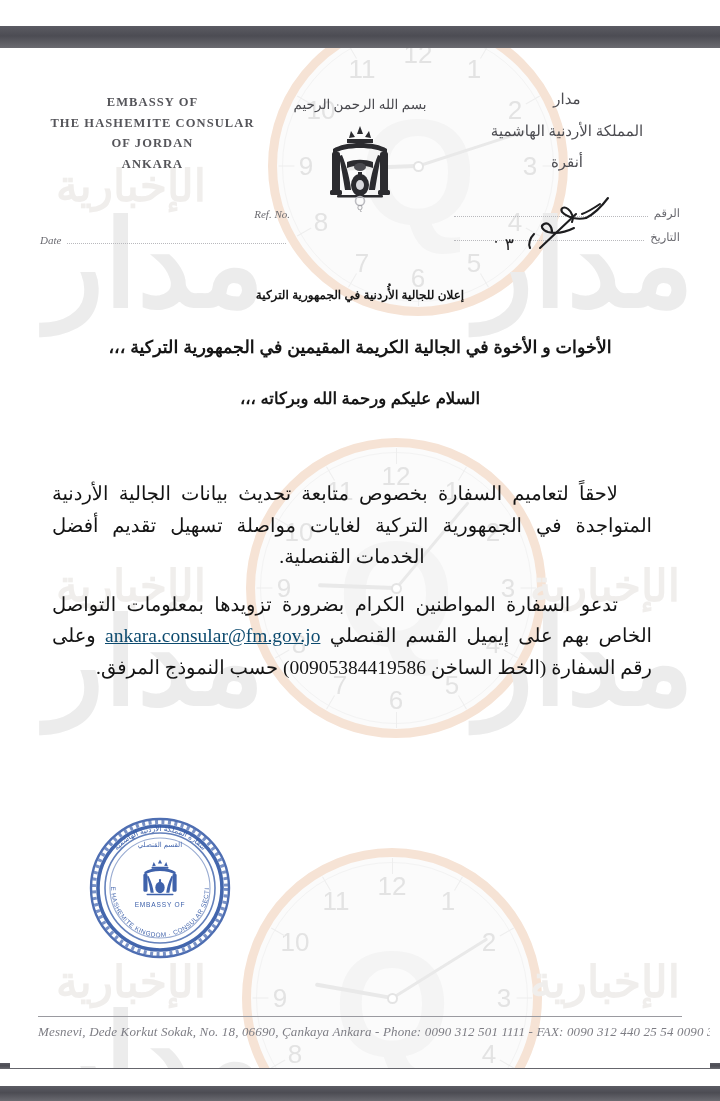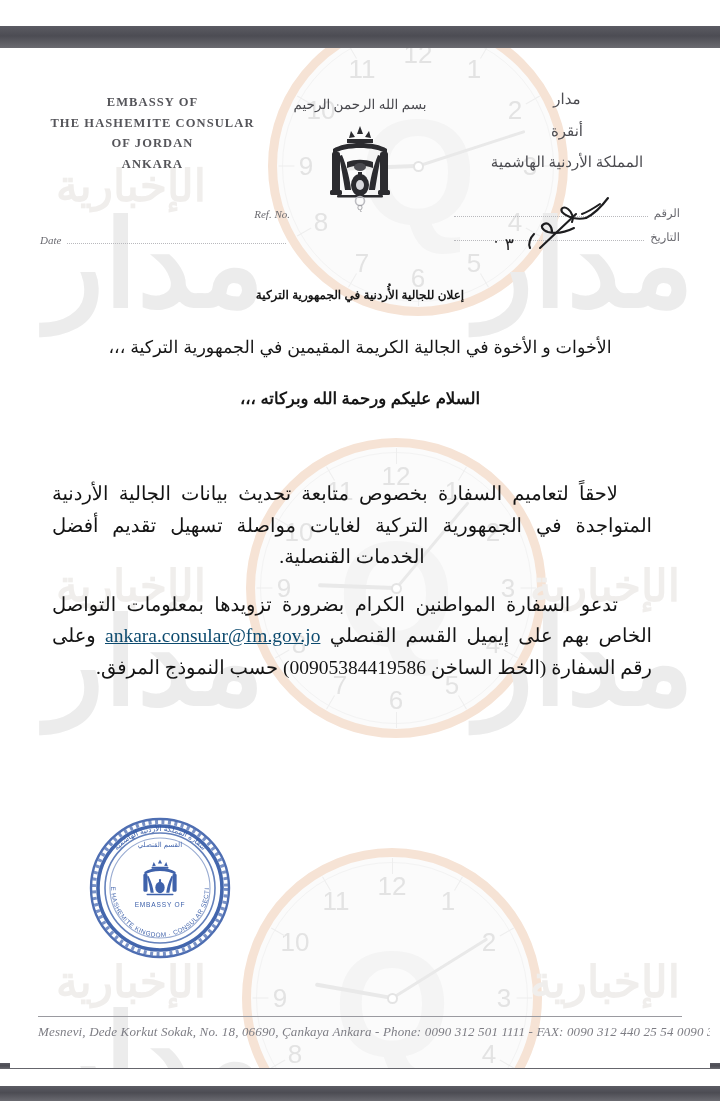--- a/index.html
+++ b/index.html
@@ -250,21 +250,21 @@
   .doc-title {
     font-family: "Liberation Sans", sans-serif;
     font-size: 12px;
     font-weight: 700;
     color: #161616;
     line-height: 1.5;
   }
   .doc-subtitle {
     font-family: "Liberation Sans", sans-serif;
     font-size: 17.5px;
-    font-weight: 400;
+    font-weight: 700;
     color: #161616;
     line-height: 1.55;
     margin-top: 30px;
   }
   .doc-greeting {
     font-family: "Liberation Sans", sans-serif;
     font-size: 16.5px;
     font-weight: 700;
     color: #161616;
     margin-top: 28px;
@@ -461,22 +461,22 @@
 
         <div id="header-en">
           <div>EMBASSY OF</div>
           <div>THE HASHEMITE CONSULAR</div>
           <div>OF JORDAN</div>
           <div>ANKARA</div>
         </div>
 
         <div id="header-ar">
           <div>مدار</div>
+          <div>المملكة الأردنية الهاشمية</div>
           <div>أنقرة</div>
-          <div>المملكة الأردنية الهاشمية</div>
         </div>
 
         <div id="bismillah">بسم الله الرحمن الرحيم</div>
 
         <svg id="crest" viewBox="0 0 86 90">
           <g fill="#2b2b2f">
 
             <path d="M43 4 L40 12 L46 12 Z"></path>
             <path d="M34 9 L32 16 L38 15 Z"></path>
             <path d="M52 9 L54 16 L48 15 Z"></path>

